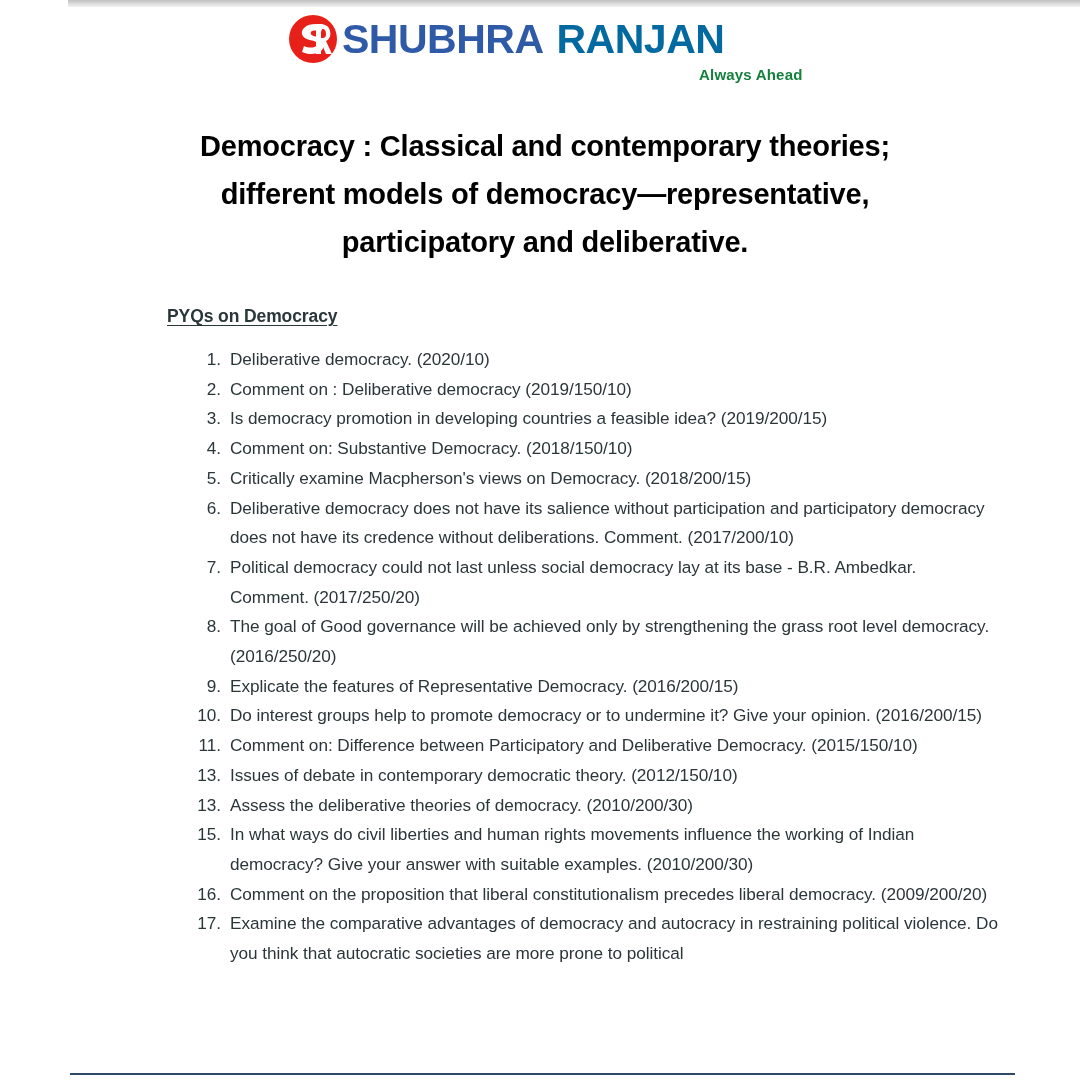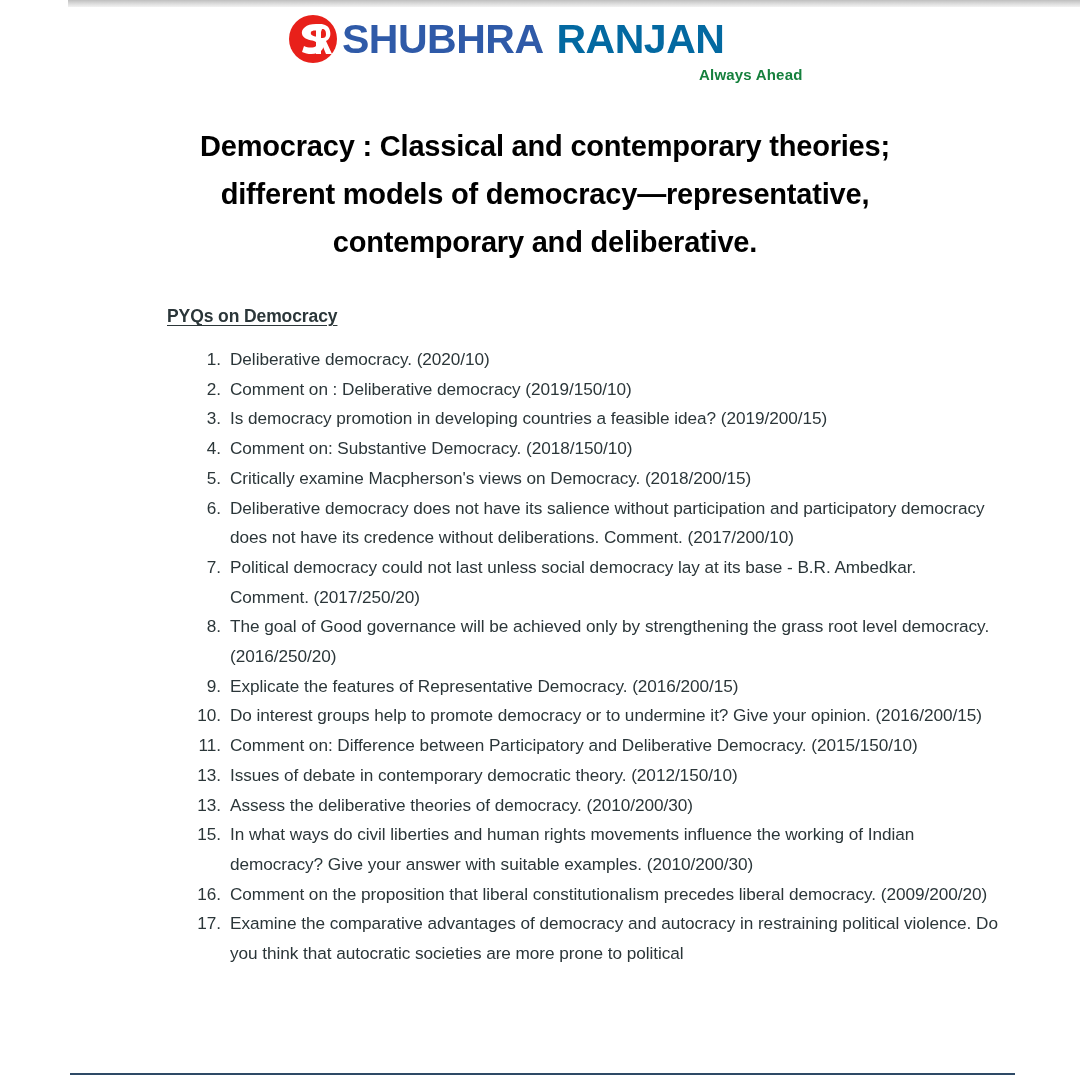--- a/index.html
+++ b/index.html
@@ -178,21 +178,21 @@
         <span class="w1">SHUBHRA</span>
         <span class="w2">RANJAN</span>
       </span>
     </div>
     <div class="tagline">Always Ahead</div>
   </div>
 
   <div class="doc-title">
     <div>Democracy : Classical and contemporary theories;</div>
     <div>different models of democracy—representative,</div>
-    <div>contemporary and deliberative.</div>
+    <div>participatory and deliberative.</div>
   </div>
 
   <div class="section-heading">PYQs on Democracy</div>
 
   <ol class="pyq-list" id="pyq-list">
       <li class="pyq-item">
         <span class="pyq-num">1.</span>
         <span class="pyq-text">Deliberative democracy. (2020/10)</span>
       </li>
       <li class="pyq-item">

